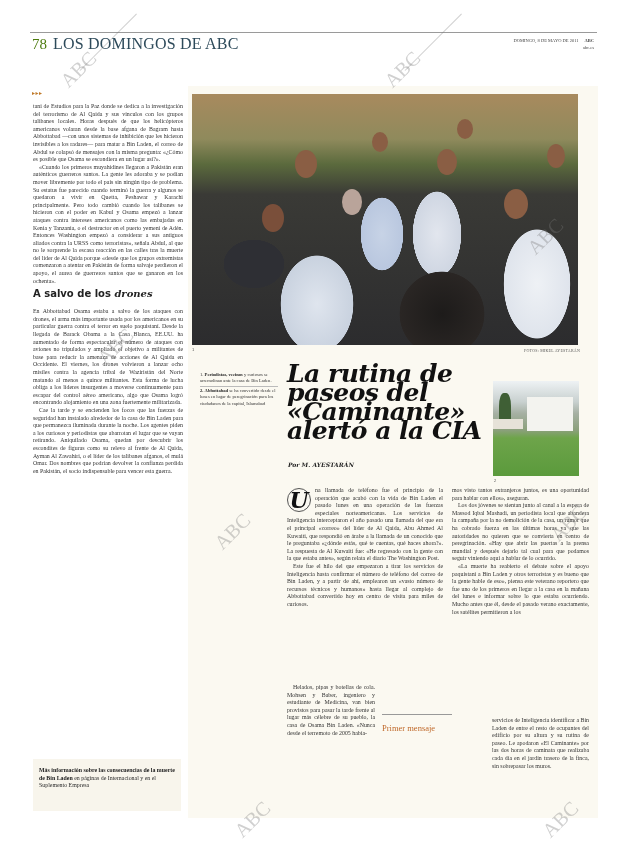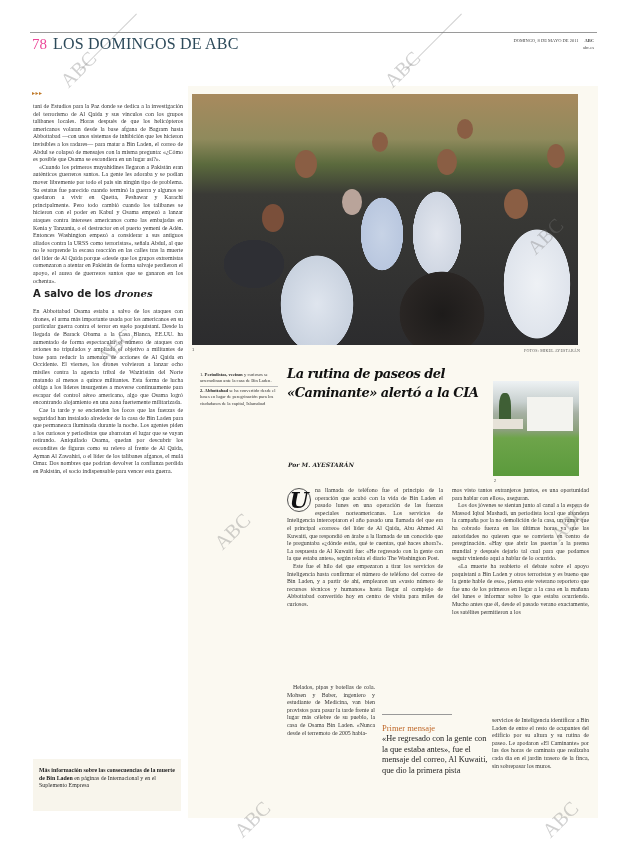--- a/index.html
+++ b/index.html
@@ -2,21 +2,21 @@
 <html><head>
 <meta charset="utf-8">
 <style>
   html, body { margin: 0; padding: 0; }
   body {
     width: 620px; height: 847px; background: #ffffff; position: relative; overflow: hidden;
     font-family: "DejaVu Serif", "Liberation Serif", serif; color: #2a2a2a;
   }
   .abs { position: absolute; }
   .header-rule { left: 30px; top: 32px; width: 567px; height: 1px; background: #9a9a9a; }
-  .page-num { left: 32px; top: 36px; font-family: "Liberation Serif", serif; font-size: 15px; color: #ec4899; }
+  .page-num { left: 32px; top: 36px; font-family: "Liberation Serif", serif; font-size: 15px; color: #4d7c0f; }
   .section-title { left: 53px; top: 35px; font-family: "Liberation Serif", serif; font-size: 16px; color: #2d4a5a; letter-spacing: 0.2px; text-align: center; }
   .dateline { right: 26px; top: 37px; font-size: 4.5px; color: #444; text-align: right; line-height: 7px; font-family: "Liberation Serif", serif; }
   .dateline b { font-weight: bold; margin-left: 6px; }
   .bullets { left: 32px; top: 89px; font-size: 6px; color: #c07a2a; letter-spacing: 0.5px; }
 
   .col { font-size: 5.9px; line-height: 7.6px; text-align: justify; font-family: "Liberation Serif", serif; color: #333; }
   .col p { margin: 0; text-indent: 0; }
   .col p.ind { text-indent: 6px; }
   .left-col { left: 33px; top: 103px; width: 150px; }
   .subhead { font-family: "DejaVu Sans", sans-serif; font-size: 10px; font-weight: bold; color: #222; margin: 4px 0 9px 0; line-height: 10px; }
@@ -37,21 +37,21 @@
       linear-gradient(180deg, #a88a5e 0%, #8f8a5c 18%, #5b6a3d 28%, #3a3a36 40%, #2c2c2e 100%);
   }
   .photo1 .face { position: absolute; border-radius: 50%; background: #8a5e44; }
   .photo-num { font-size: 4px; color: #555; font-family: "Liberation Sans", sans-serif; }
   .photo-credit { right: 40px; top: 348px; font-size: 4px; color: #555; font-family: "Liberation Serif", serif; letter-spacing: 0.2px; }
 
   .captions { left: 200px; top: 372px; width: 78px; font-size: 4.6px; line-height: 6.4px; font-family: "Liberation Serif", serif; color: #333; }
   .captions b { font-weight: bold; color: #222; }
   .captions .sep { height: 1px; background: #bbb; margin: 1px 0 1px 0; }
 
-  .headline { left: 287px; top: 364px; width: 200px; font-family: "DejaVu Serif", serif; font-style: italic; font-weight: bold; font-size: 13px; line-height: 19px; color: #111; letter-spacing: -0.5px; }
+  .headline { left: 287px; top: 364px; width: 200px; font-family: "DejaVu Serif", serif; font-style: italic; font-weight: bold; font-size: 25px; line-height: 19px; color: #111; letter-spacing: -0.5px; }
   .byline { left: 288px; top: 461px; font-size: 6px; font-style: italic; font-weight: bold; font-family: "DejaVu Serif", serif; color: #222; }
   .byline span { text-transform: uppercase; }
 
   .photo2 { left: 493px; top: 381px; width: 86px; height: 95px; overflow: hidden;
     background: linear-gradient(180deg, #eef2f4 0%, #c8d0cf 22%, #a6b0a3 34%, #8aa07a 52%, #6ea44a 60%, #5b9a3c 100%); }
   .photo2 .bldg { position: absolute; background: #f3f3ef; }
   .photo2 .tree { position: absolute; background: #3f5f35; border-radius: 40% 40% 10% 10%; }
   .photo2-num { left: 494px; top: 478px; }
 
   .mid-col { left: 287px; top: 487px; width: 156px; }
@@ -138,21 +138,20 @@
   <p class="ind">Los dos jóvenes se sientan junto al canal a la espera de Massod Iqbal Mashadi, un periodista local que abandera la campaña por la no demolición de la casa, un rumor que ha cobrado fuerza en las últimas horas ya que las autoridades no quieren que se convierta en centro de peregrinación. «Hay que abrir las puertas a la prensa mundial y después dejarlo tal cual para que podamos seguir viniendo aquí a hablar de lo ocurrido.</p>
   <p class="ind">«La muerte ha reabierto el debate sobre el apoyo paquistaní a Bin Laden y otros terroristas y es bueno que la gente hable de eso», piensa este veterano reportero que fue uno de los primeros en llegar a la casa en la mañana del lunes e informar sobre lo que estaba ocurriendo. Mucho antes que él, desde el pasado verano exactamente, los satélites permitieron a los</p>
 </div>
 <div class="abs col right-sub">
   <p>servicios de Inteligencia identificar a Bin Laden de entre el resto de ocupantes del edificio por su altura y su rutina de paseo. Le apodaron «El Caminante» por las dos horas de caminata que realizaba cada día en el jardín trasero de la finca, sin sobrepasar los muros.</p>
 </div>
 
 <div class="abs pullquote">
   <div class="pq-rule"></div>
   <div class="pq-title">Primer mensaje</div>
-  <div class="pq-text">«He regresado con la gente con la que estaba antes», fue el mensaje del correo, Al Kuwaiti, que dio la primera pista</div>
 </div>
 
 <div class="abs wm" style="left:58px;top:58px;">ABC</div>
 <div class="abs wm-line" style="left:80px;top:70px;width:80px;transform:rotate(-45deg);"></div>
 <div class="abs wm" style="left:382px;top:58px;">ABC</div>
 <div class="abs wm-line" style="left:405px;top:70px;width:80px;transform:rotate(-45deg);"></div>
 <div class="abs wm" style="left:95px;top:335px;">ABC</div>
 <div class="abs wm" style="left:525px;top:225px;">ABC</div>
 <div class="abs wm" style="left:212px;top:520px;">ABC</div>
 <div class="abs wm" style="left:548px;top:512px;">ABC</div>

